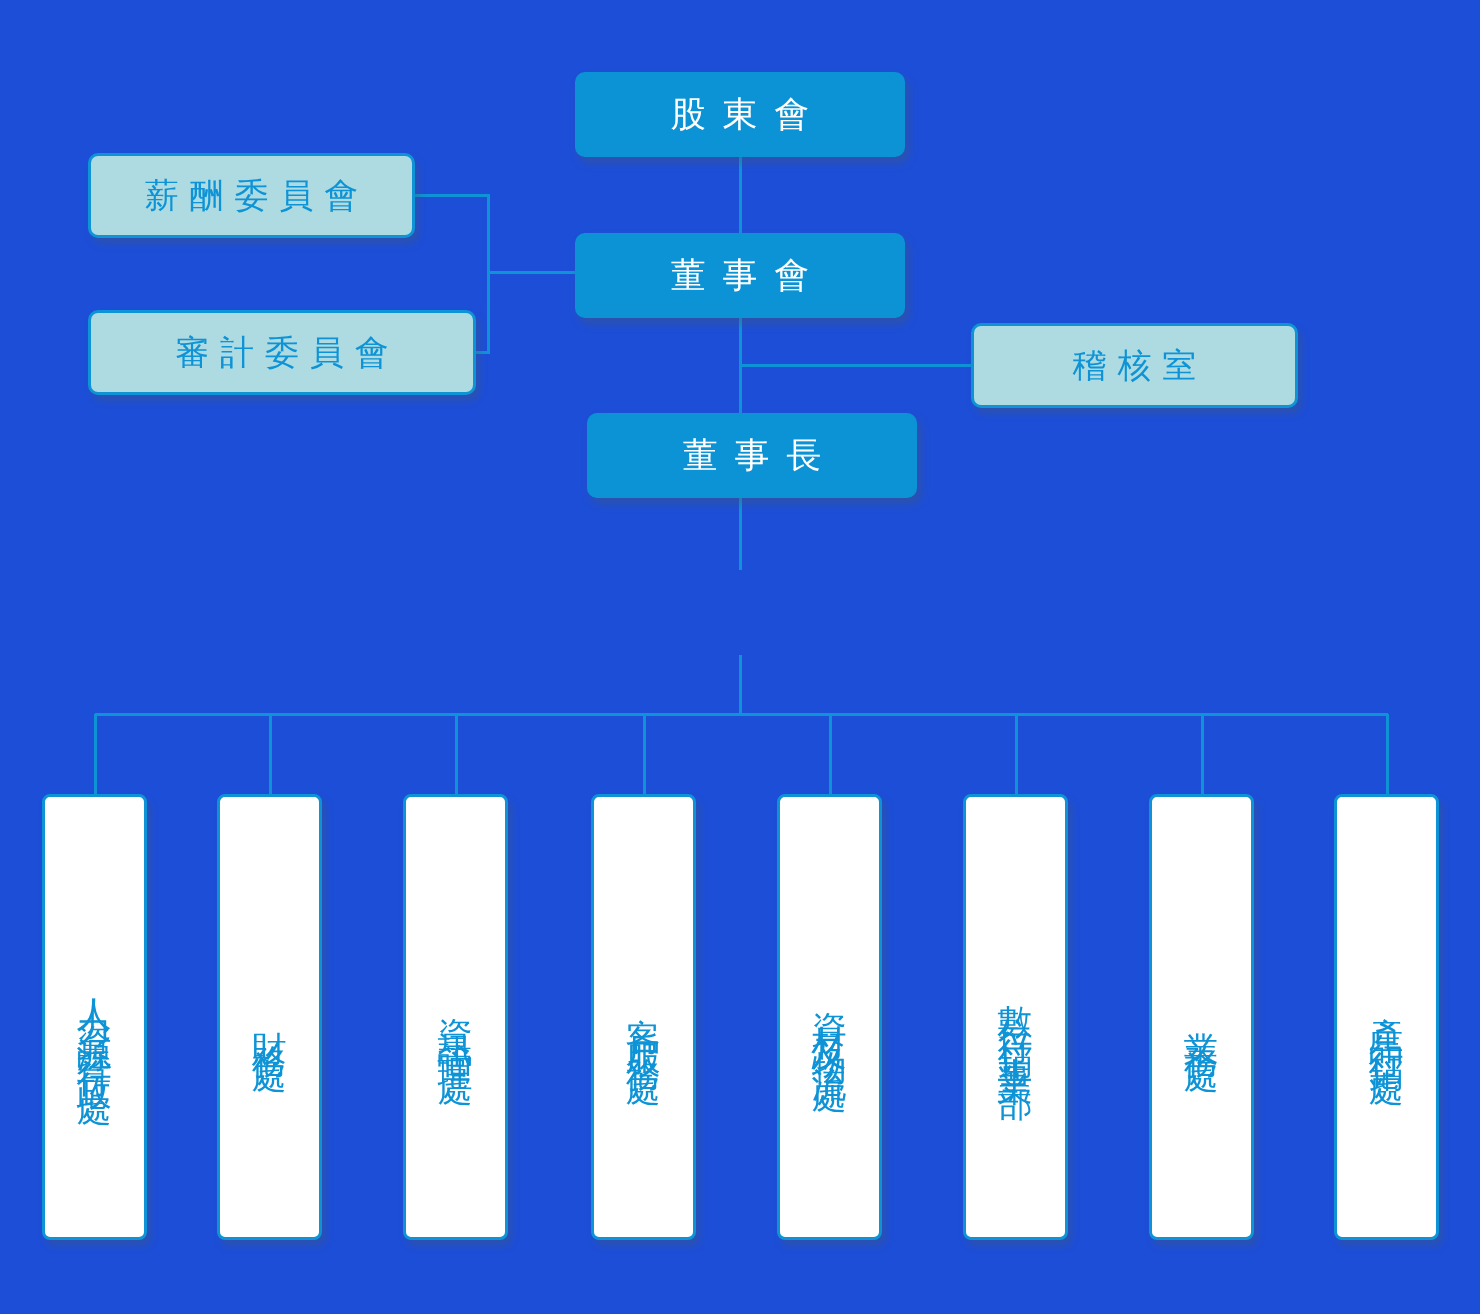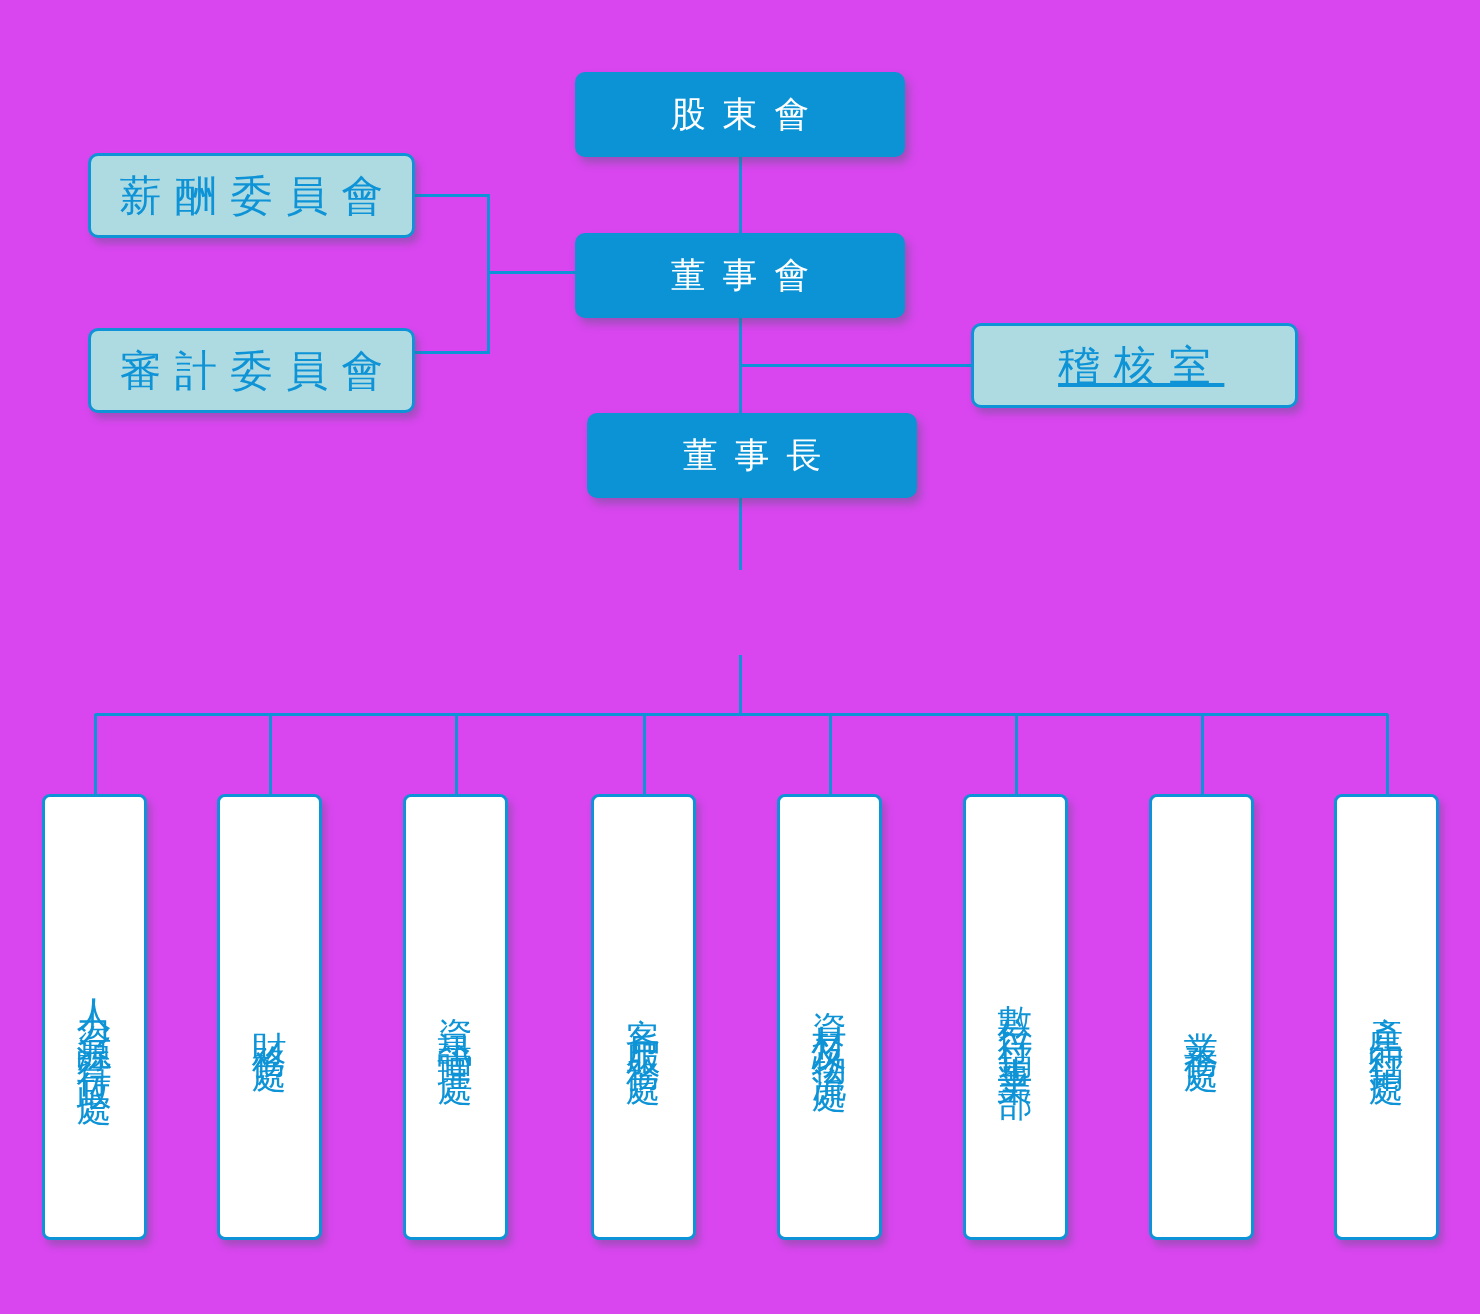--- a/index.html
+++ b/index.html
@@ -2,21 +2,21 @@
 <html lang="zh-Hant"><head>
 <meta charset="utf-8">
 <style>
   html, body { margin: 0; padding: 0; background: #ffffff; }
   body { font-family: "Liberation Sans", sans-serif; }
 
   .canvas {
     position: relative;
     width: 1480px;
     height: 1314px;
-    background: #d946ef;
+    background: #1d4ed8;
     overflow: hidden;
   }
 
   
   .line {
     position: absolute;
     background: #0e94d6;
   }
   .h-line { height: 3px; }
   .v-line { width: 3px; }
@@ -45,21 +45,21 @@
   }
 
   .node-light {
     background: #aedbe2;
     border: 3px solid #0e94d6;
     color: #0e94d6;
     border-radius: 10px;
     box-shadow: 4px 6px 7px rgba(70, 90, 105, 0.35);
   }
   .node-light .lbl {
-    font-size: 42px;
+    font-size: 34px;
     font-weight: 500;
     letter-spacing: 0.32em;
     padding-left: 0.32em;
     white-space: nowrap;
   }
 
   .node-dept {
     background: #ffffff;
     border: 3px solid #0e94d6;
     color: #0e94d6;
@@ -81,22 +81,22 @@
   }
 
   
   #n-shareholders { left: 575px; top: 72px;  width: 330px; height: 85px; }
   #n-board        { left: 575px; top: 233px; width: 330px; height: 85px; }
   #n-chairman     { left: 575px; top: 413px; width: 330px; height: 85px; margin-left: 12px; }
   #n-president    { left: 575px; top: 570px; width: 330px; height: 85px; }
 
   
   #n-compensation { left: 88px;  top: 153px; width: 327px; height: 85px; }
-  #n-audit-com    { left: 88px;  top: 328px; width: 327px; height: 85px; }
-  #n-audit-office { left: 971px; top: 323px; width: 327px; height: 85px; text-decoration: underline; }
+  #n-audit-com    { left: 88px;  top: 310px; width: 388px; height: 85px; }
+  #n-audit-office { left: 971px; top: 323px; width: 327px; height: 85px; }
 
   
   #n-dept-0 { left: 42px;   }
   #n-dept-1 { left: 217px;  }
   #n-dept-2 { left: 403px;  }
   #n-dept-3 { left: 591px;  }
   #n-dept-4 { left: 777px;  }
   #n-dept-5 { left: 963px;  }
   #n-dept-6 { left: 1149px; }
   #n-dept-7 { left: 1334px; }

